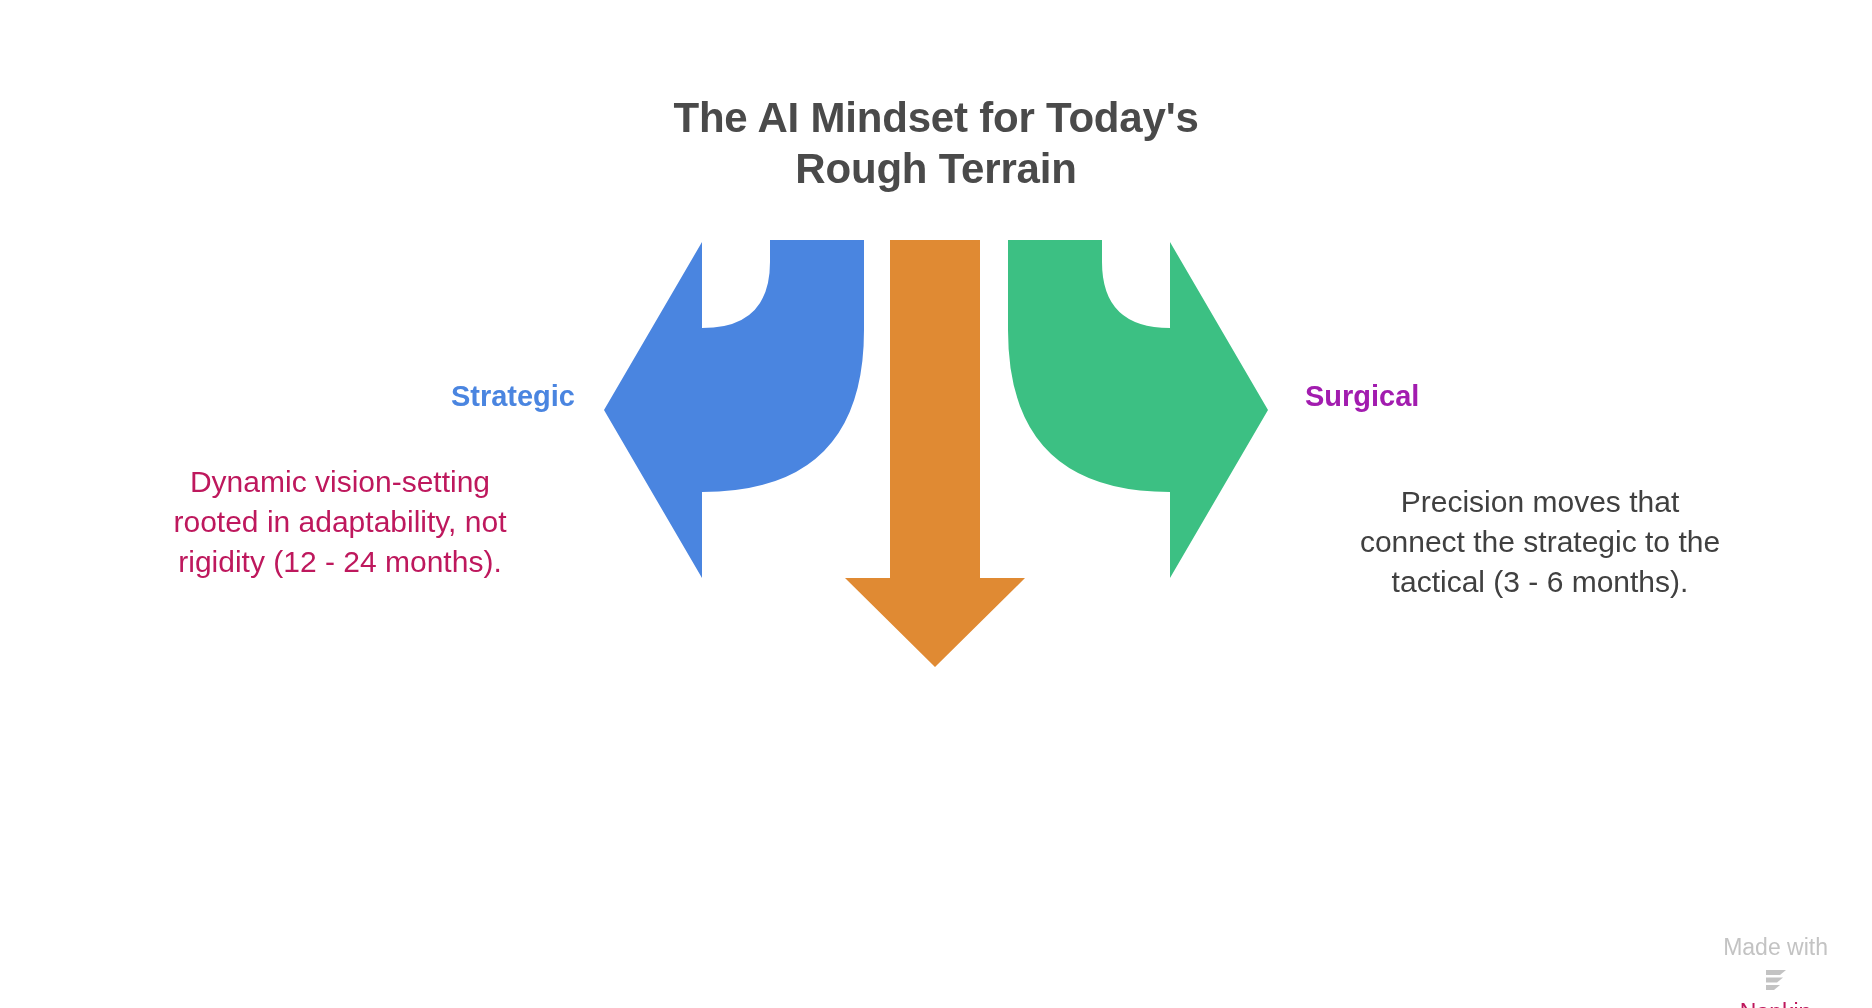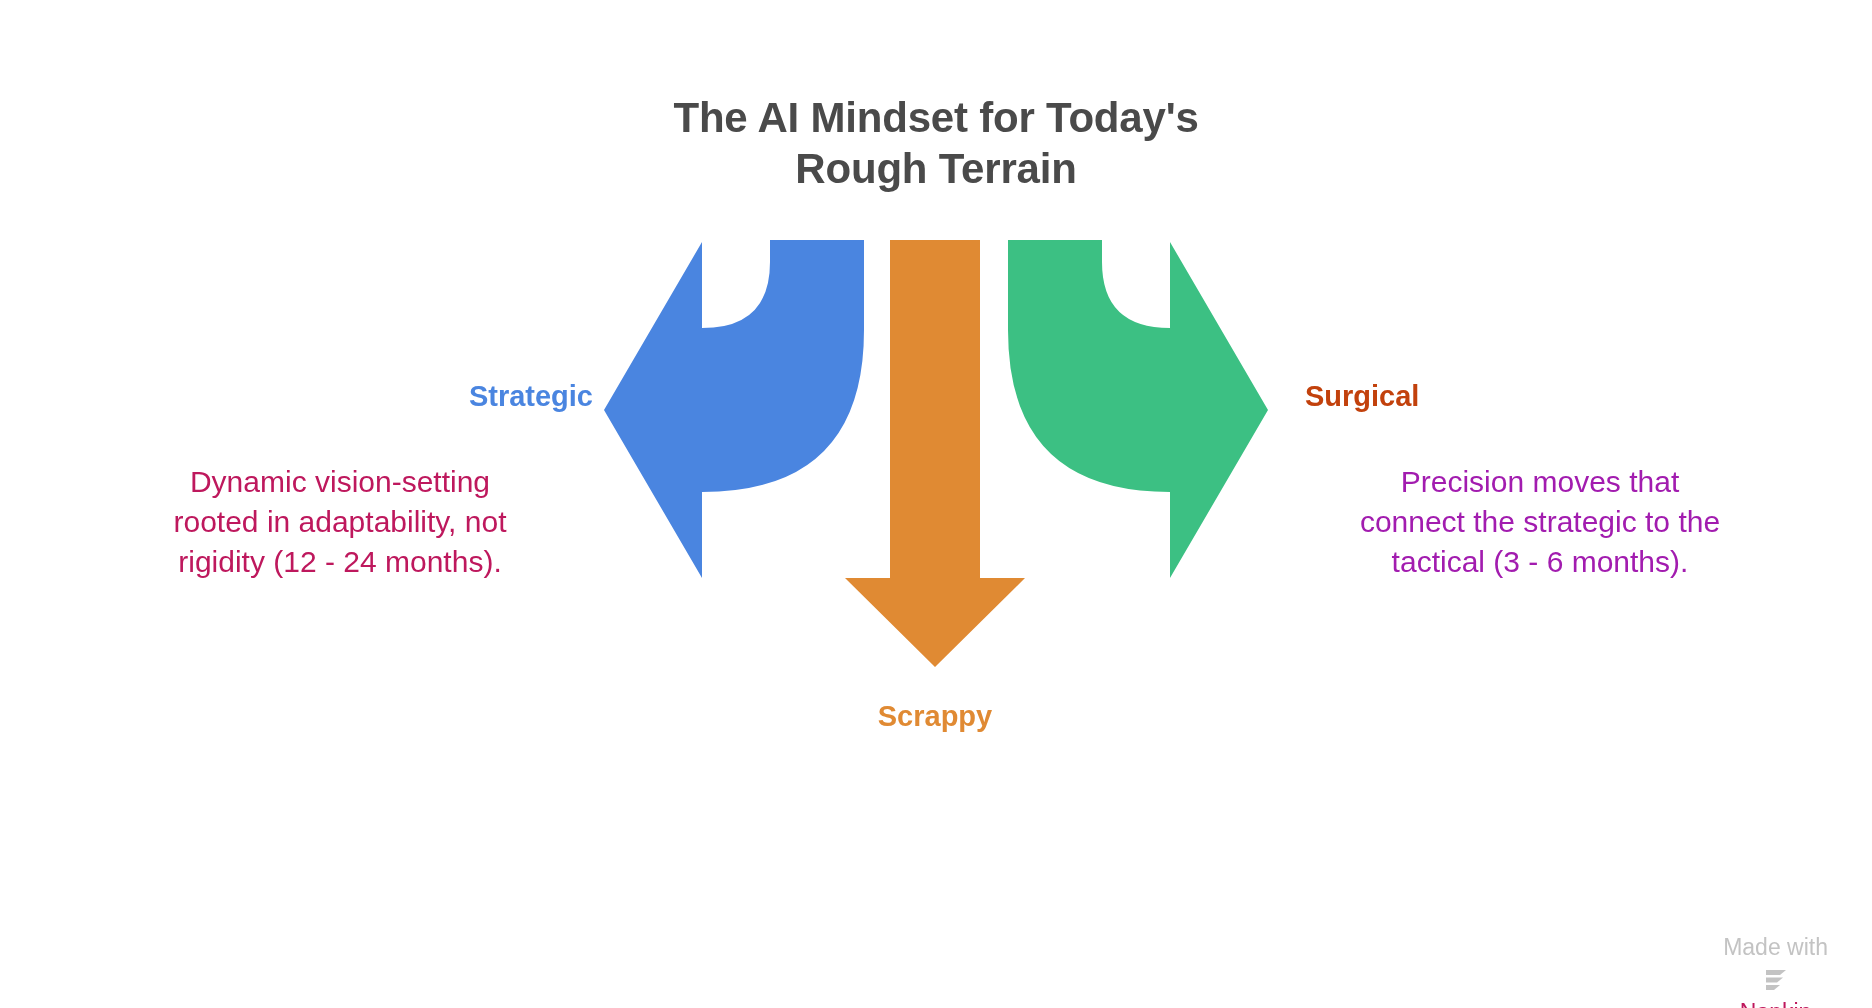--- a/index.html
+++ b/index.html
@@ -55,21 +55,21 @@
   }
   .branch-desc {
     position: absolute;
     font-size: 30px;
     line-height: 1.33;
     white-space: pre-line;
   }
 
   
   #label-strategic {
-    left: 193px;
+    left: 175px;
     top: 380px;
     width: 400px;
     text-align: right;
     color: #4a85e0;
   }
   #desc-strategic {
     left: 105px;
     top: 462px;
     width: 470px;
     text-align: center;
@@ -164,24 +164,23 @@
              L 1170 328
              Q 1102 328 1102 262
              Z" fill="#3cc083"></path>
   </svg>
 
   <div class="branch-label" id="label-strategic" style="color: rgb(74, 133, 224);">Strategic</div>
   <div class="branch-desc" id="desc-strategic" style="color: #be185d;">Dynamic vision-setting
 rooted in adaptability, not
 rigidity (12 - 24 months).</div>
 
-  <div class="branch-label" id="label-scrappy" style="color: rgb(224, 138, 51);">Scrappy</div>
 
-  <div class="branch-label" id="label-surgical" style="color: #c2410c;">Surgical</div>
-  <div class="branch-desc" id="desc-surgical" style="color: #a21caf;">Precision moves that
+  <div class="branch-label" id="label-surgical" style="color: #a21caf;">Surgical</div>
+  <div class="branch-desc" id="desc-surgical" style="color: #404040; margin-top: 20px;">Precision moves that
 connect the strategic to the
 tactical (3 - 6 months).</div>
 
   <div id="watermark">
     <span class="wm-text" style="color: rgb(195, 195, 195);">Made with</span>
     <svg id="napkin-logo" width="26" height="24" viewBox="0 0 26 24">
       <g fill="#c3c3c3">
         <polygon points="3,2 23,2 17,7 3,7" fill="#c3c3c3"></polygon>
         <polygon points="3,9.5 20,9.5 14,14.5 3,14.5" fill="#c3c3c3"></polygon>
         <polygon points="3,17 17,17 11,22 3,22" fill="#c3c3c3"></polygon>

